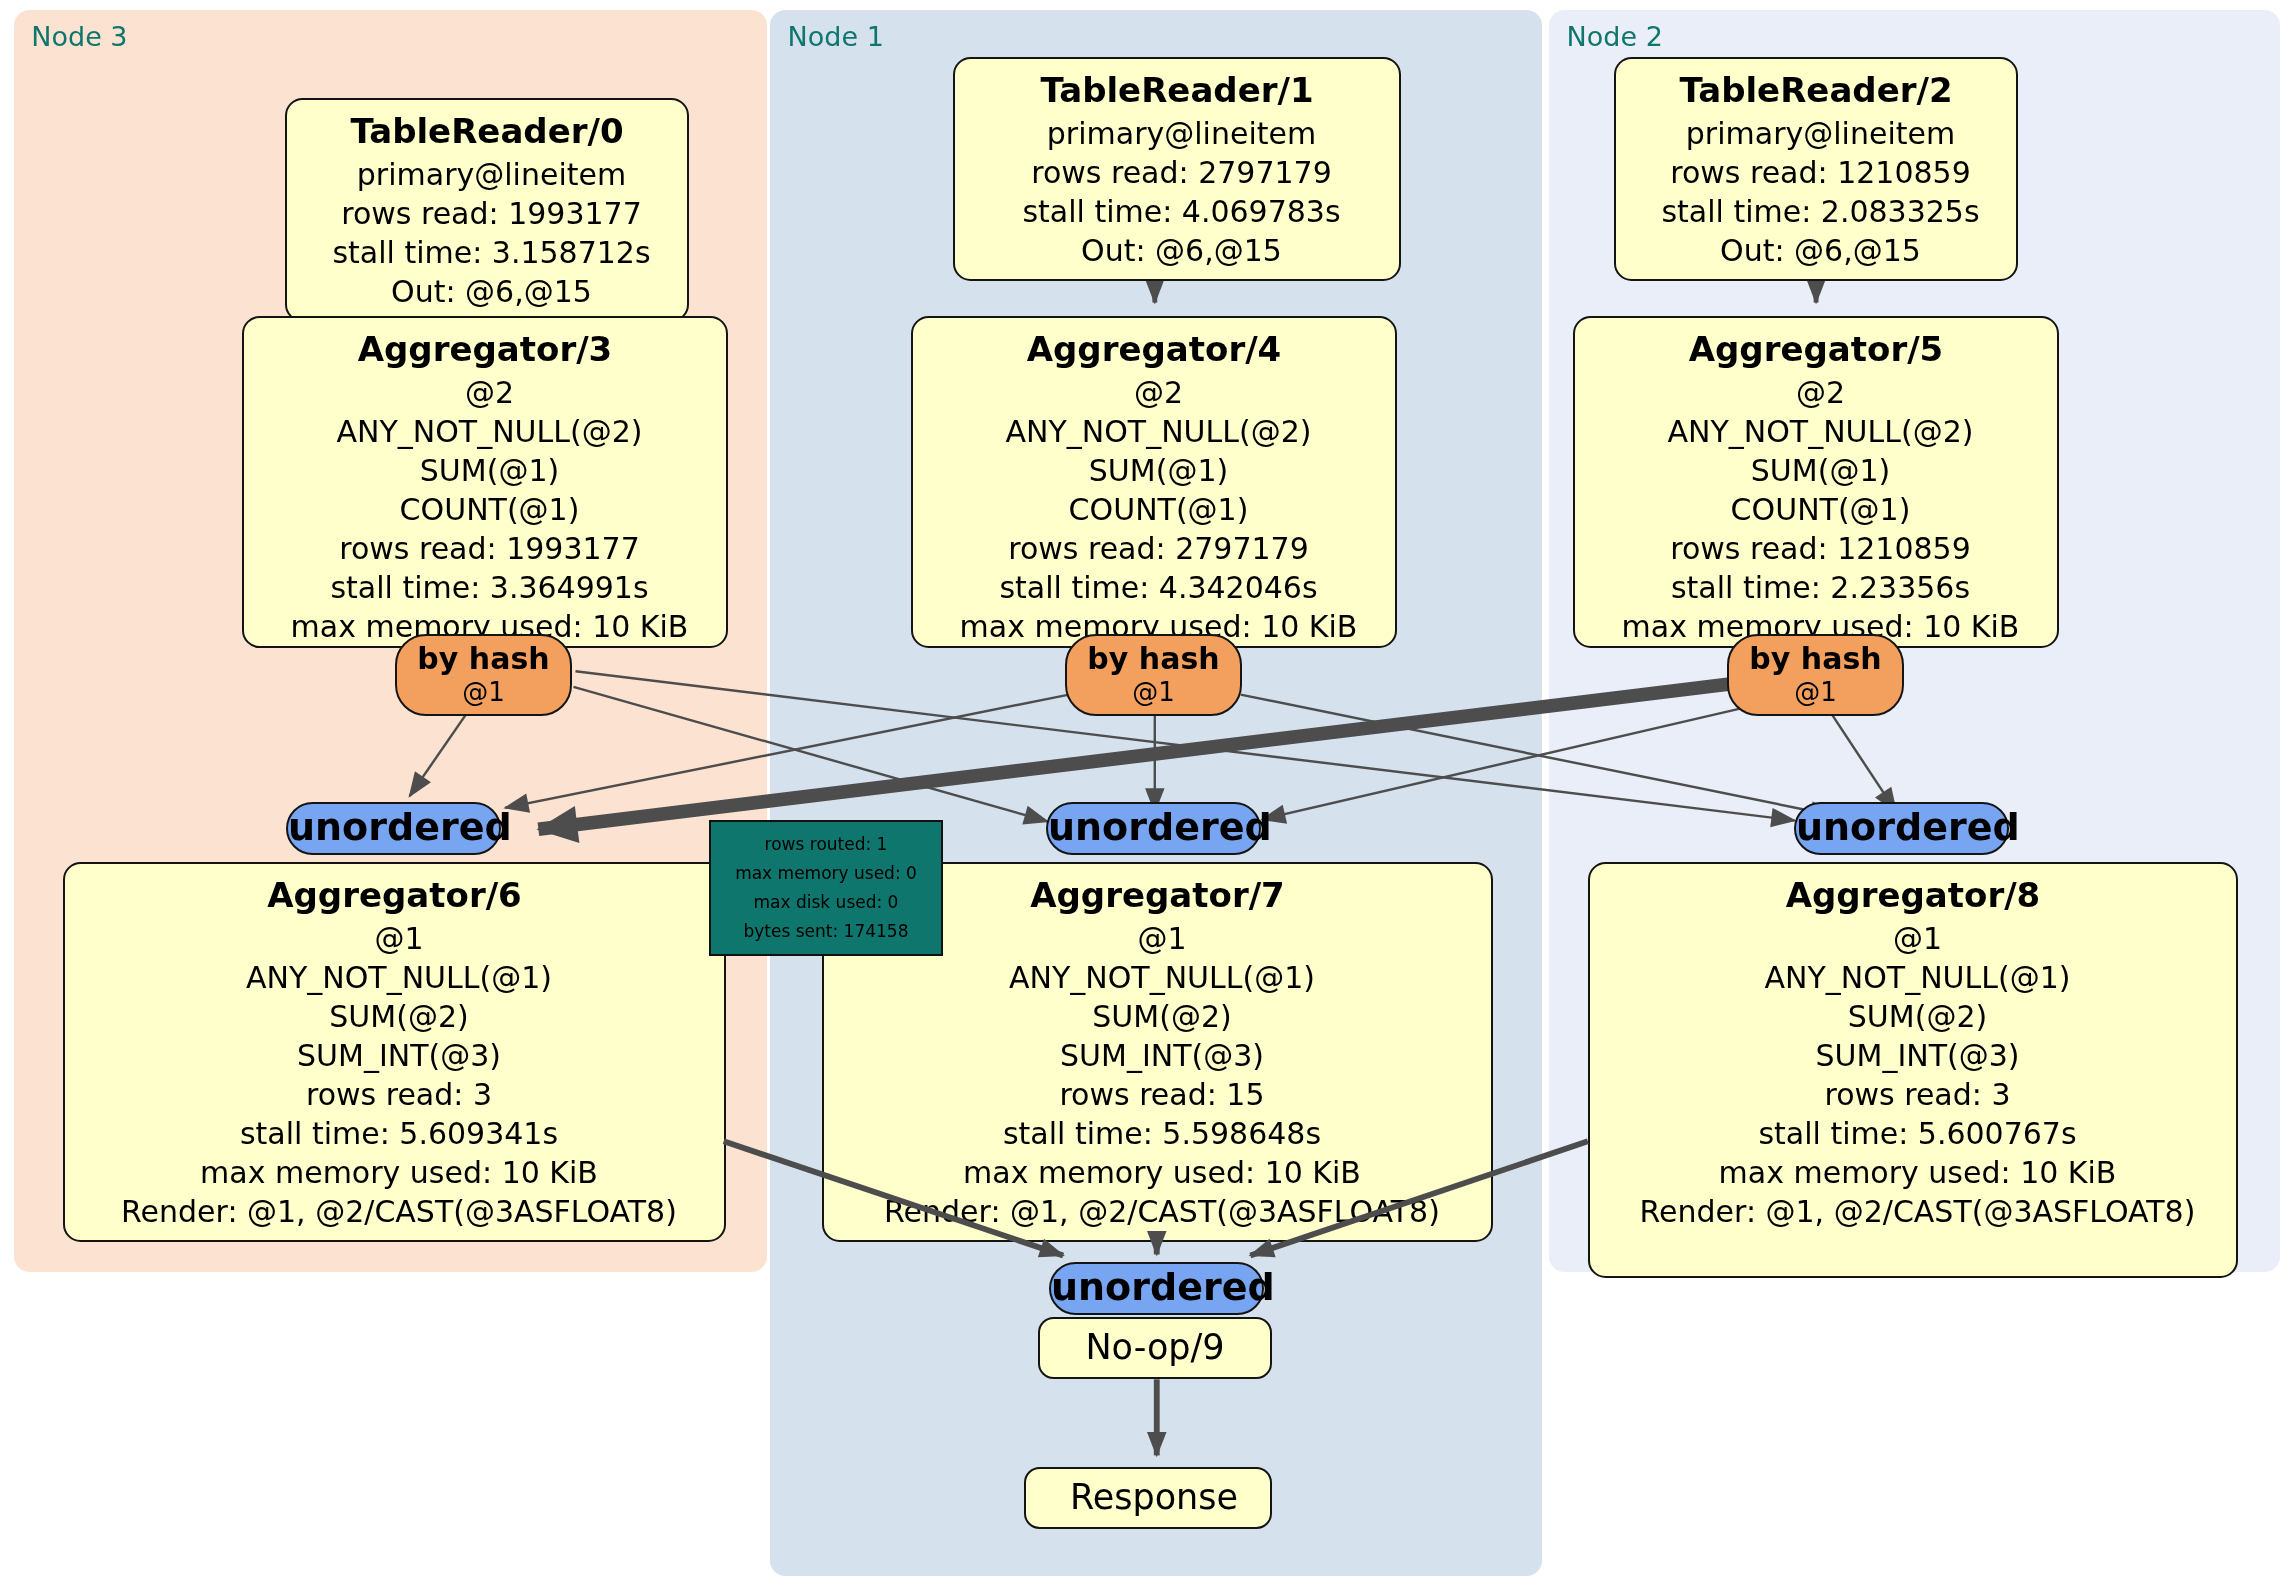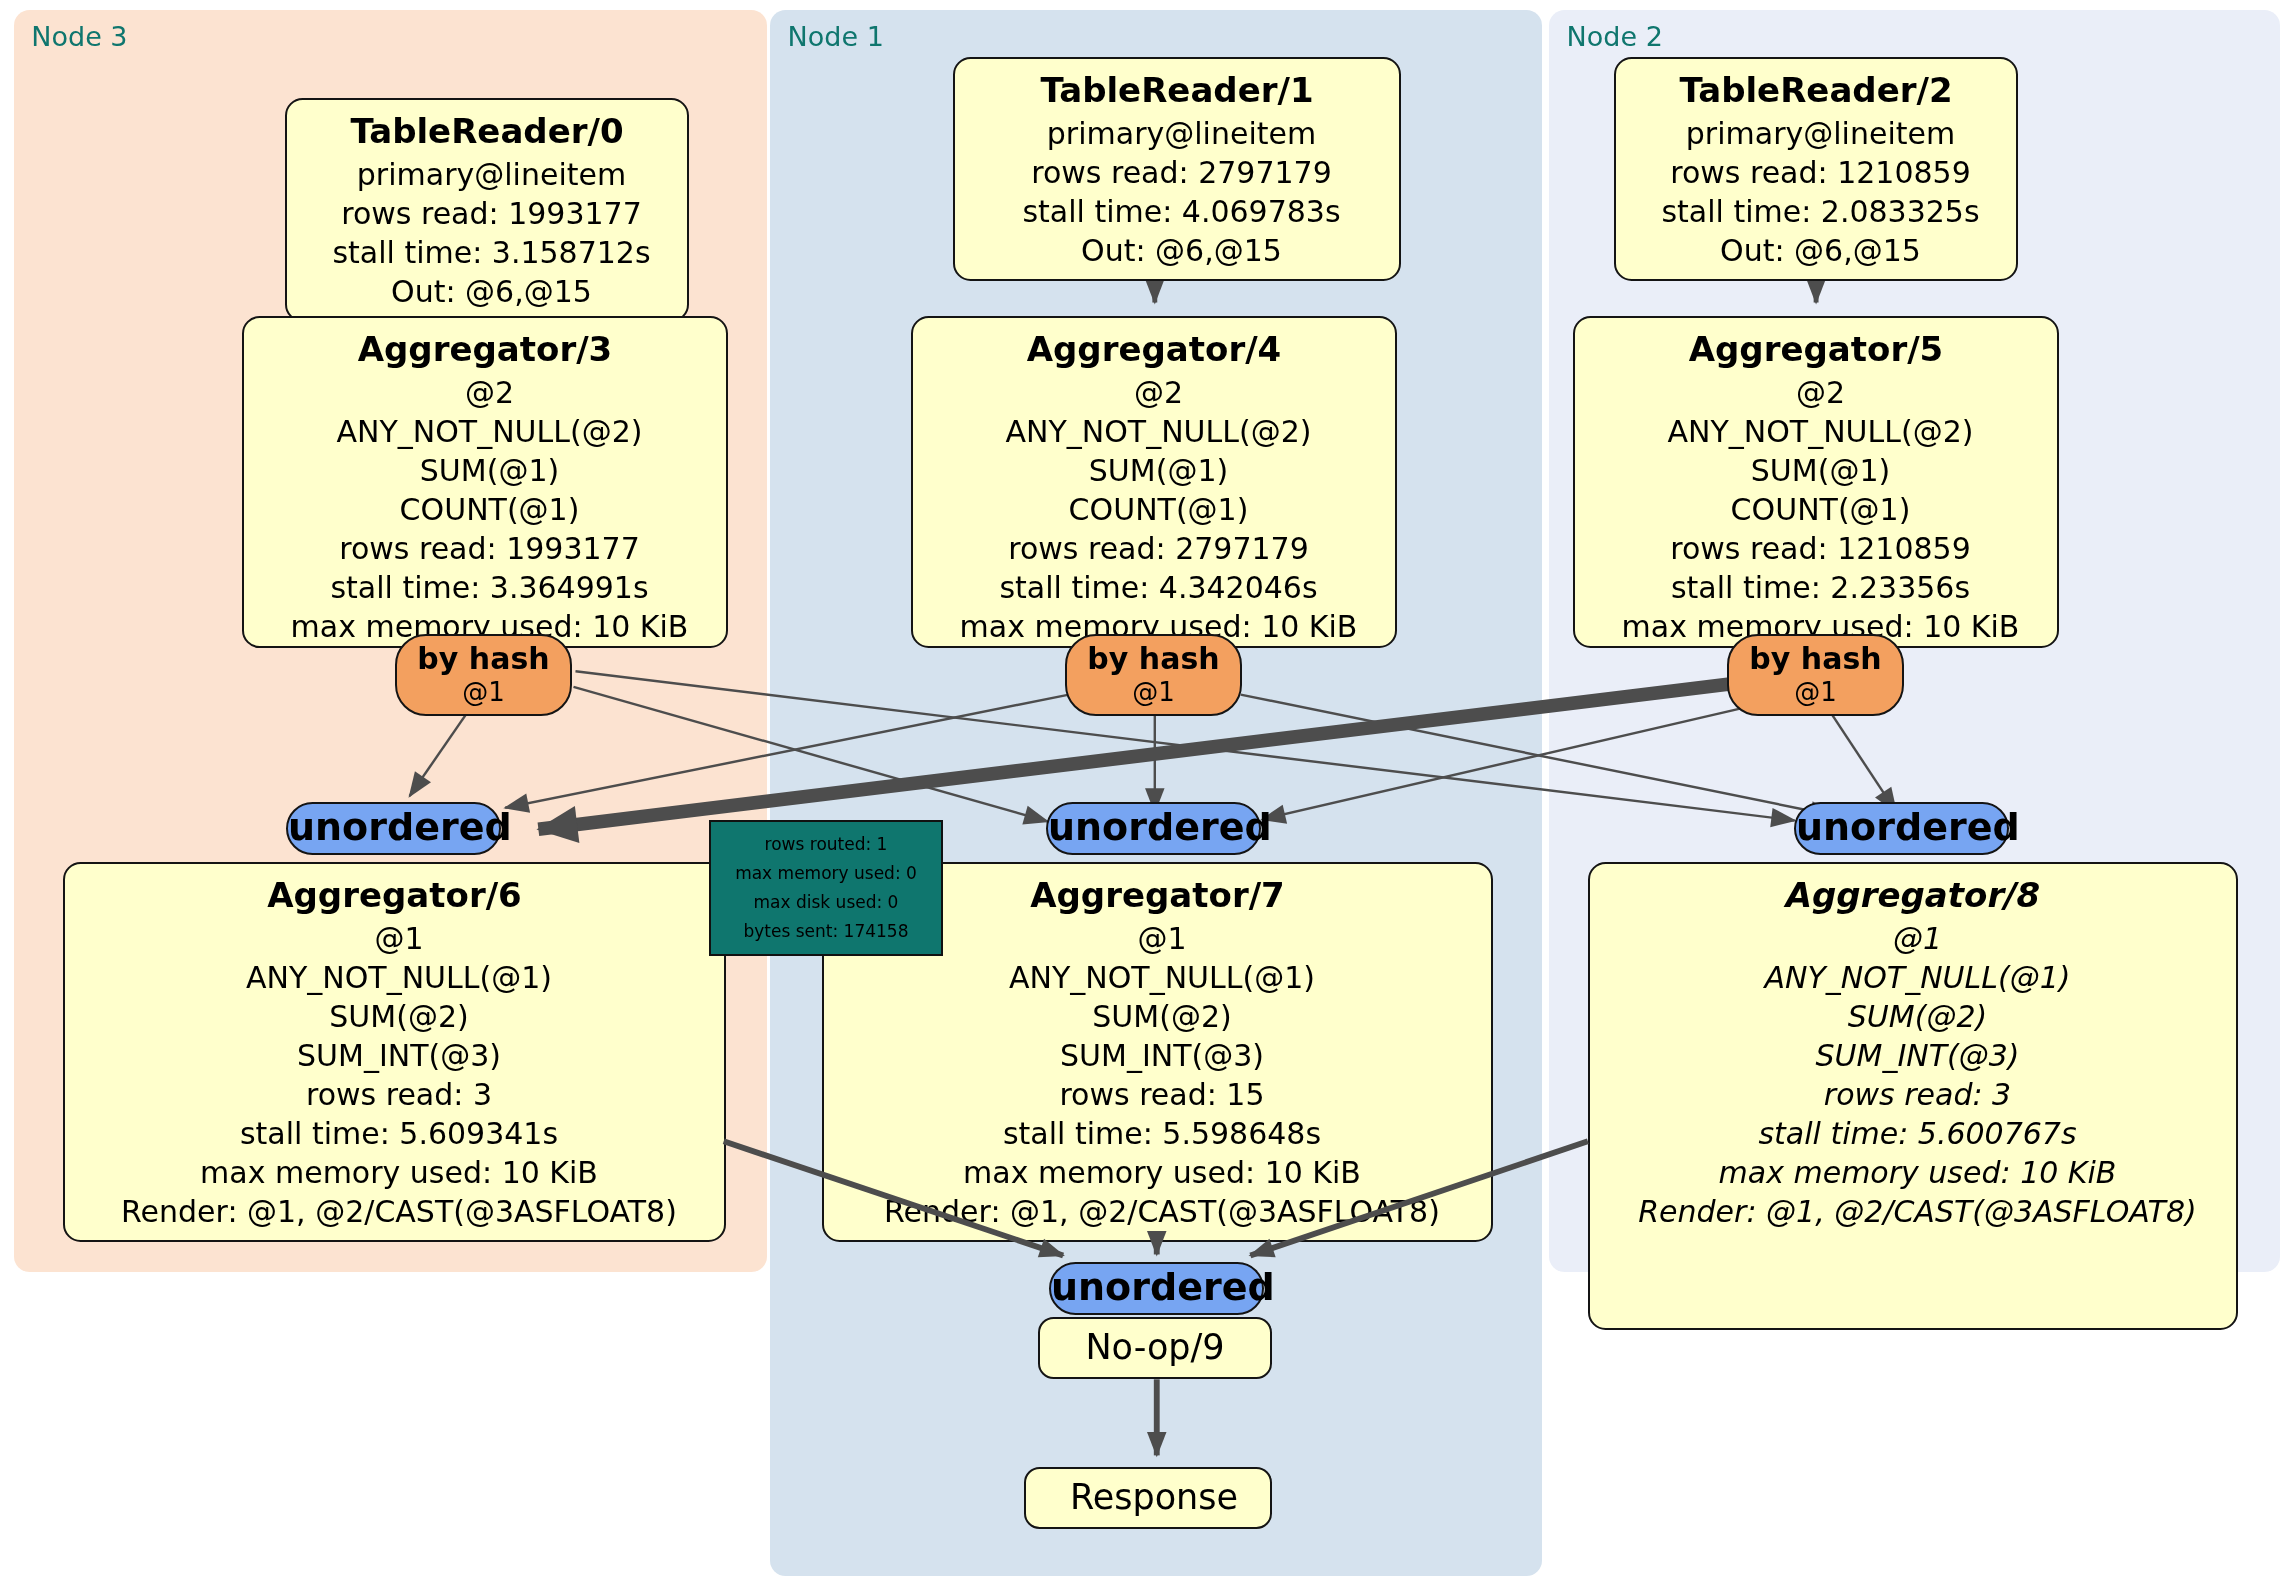--- a/index.html
+++ b/index.html
@@ -151,21 +151,21 @@
         <div class="bline">@1</div>
         <div class="bline">ANY_NOT_NULL(@1)</div>
         <div class="bline">SUM(@2)</div>
         <div class="bline">SUM_INT(@3)</div>
         <div class="bline">rows read: 15</div>
         <div class="bline">stall time: 5.598648s</div>
         <div class="bline">max memory used: 10 KiB</div>
         <div class="bline">Render: @1, @2/CAST(@3ASFLOAT8)</div>
       </div>
   </div>
-  <div class="nbox" style="left:1588px;top:862px;width:650px;height:468px;font-style:italic;">
+  <div class="nbox" style="left:1588px;top:862px;width:650px;height:416px;">
     <div class="title">Aggregator/8</div>
     <div>
         <div class="bline">@1</div>
         <div class="bline">ANY_NOT_NULL(@1)</div>
         <div class="bline">SUM(@2)</div>
         <div class="bline">SUM_INT(@3)</div>
         <div class="bline">rows read: 3</div>
         <div class="bline">stall time: 5.600767s</div>
         <div class="bline">max memory used: 10 KiB</div>
         <div class="bline">Render: @1, @2/CAST(@3ASFLOAT8)</div>

